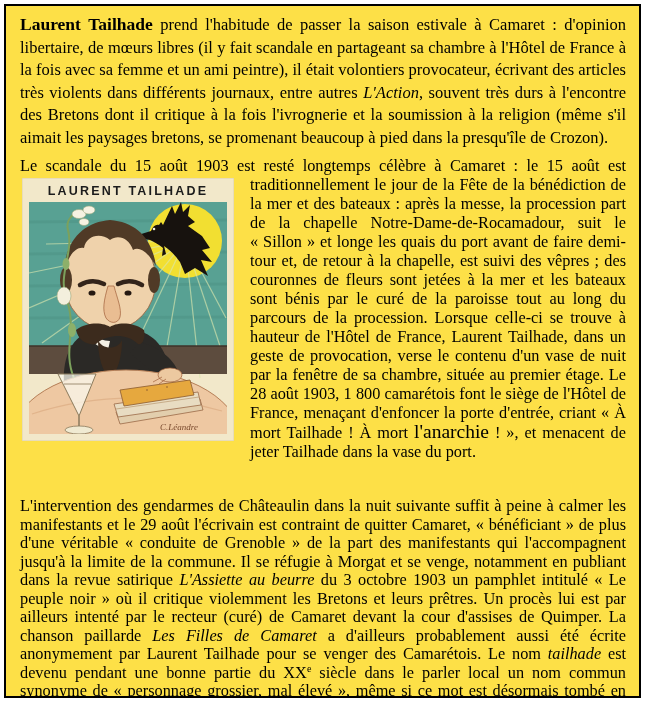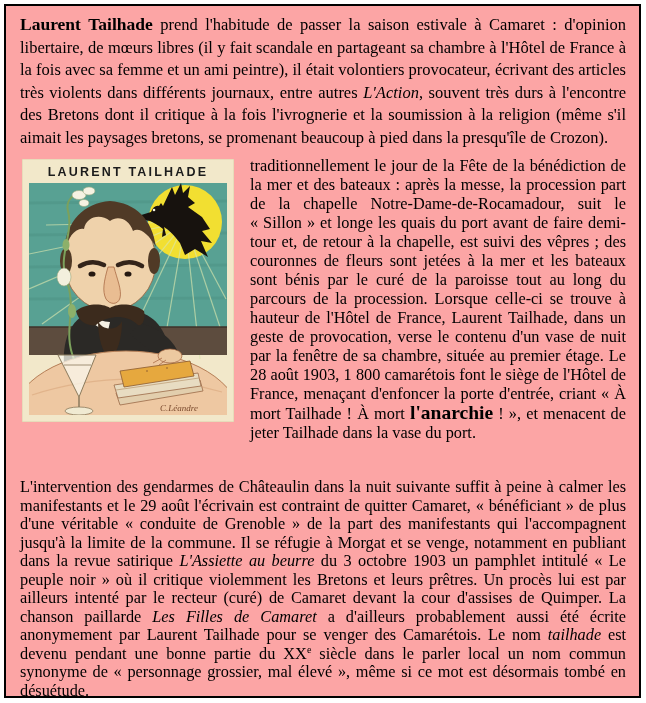--- a/index.html
+++ b/index.html
@@ -2,45 +2,45 @@
 <html><head>
 <meta charset="utf-8">
 <style>
   html,body{margin:0;padding:0;}
   body{
     width:646px;height:703px;background:#ffffff;position:relative;
     font-family:"Liberation Serif", serif;
   }
   .page{
     position:absolute;left:4px;top:4px;right:5px;bottom:5px;
-    border:2px solid #000000;background:#fca5a5;
+    border:2px solid #000000;background:#fde047;
     padding:7px 13px 0 14px;
     text-align:justify;color:#000000;overflow:hidden;
   }
   p{margin:0;}
   .p1{font-size:16.5px;line-height:22.5px;margin-bottom:7px;}
   .p2{font-size:16.3px;line-height:19px;margin-bottom:13px;}
   .p3{font-size:16.3px;line-height:18.5px;margin-top:36px;}
   .lead-bold{font-weight:bold;font-size:17.5px;}
-  .anarchie{font-weight:bold;font-size:19.5px;}
+  .anarchie{font-weight:normal;font-size:19.5px;}
   sup{font-size:10px;line-height:0;}
   .figure{
     float:left;width:212px;height:263px;
     margin:3px 16px 6px 2px;
   }
   .figure svg{display:block;width:212px;height:263px;}
 </style>
 </head>
 <body>
 
 <div class="page">
 
   <p class="p1"><b class="lead-bold">Laurent Tailhade</b><span> prend l'habitude de passer la saison estivale à Camaret&nbsp;: d'opinion libertaire, de mœurs libres (il y fait scandale en partageant sa chambre à l'Hôtel de France à la fois avec sa femme et un ami peintre), il était volontiers provocateur, écrivant des articles très violents dans différents journaux, entre autres </span><i>L'Action</i><span>, souvent très durs à l'encontre des Bretons dont il critique à la fois l'ivrognerie et la soumission à la religion (même s'il aimait les paysages bretons, se promenant beaucoup à pied dans la presqu'île de Crozon).</span></p>
 
-  <p class="p2"><span class="figure">
+  <p class="p2"><span>Le scandale du 15 août 1903 est resté longtemps célèbre à Camaret&nbsp;: le 15 août est </span><span class="figure">
         <svg viewBox="0 0 212 263" xmlns="http://www.w3.org/2000/svg">
       <defs>
         <clipPath id="scene">
               <rect x="7" y="24" width="198" height="232"></rect>
             </clipPath>
       </defs>
 
       <rect x="0" y="0" width="212" height="263" fill="#f2e8ca" stroke="#ddd0aa" stroke-width="1"></rect>
 
       <text x="106" y="17" text-anchor="middle" font-family="Liberation Sans, sans-serif" font-weight="bold" font-size="12.5" letter-spacing="2.2" fill="#1c1c1c">LAURENT TAILHADE</text>

